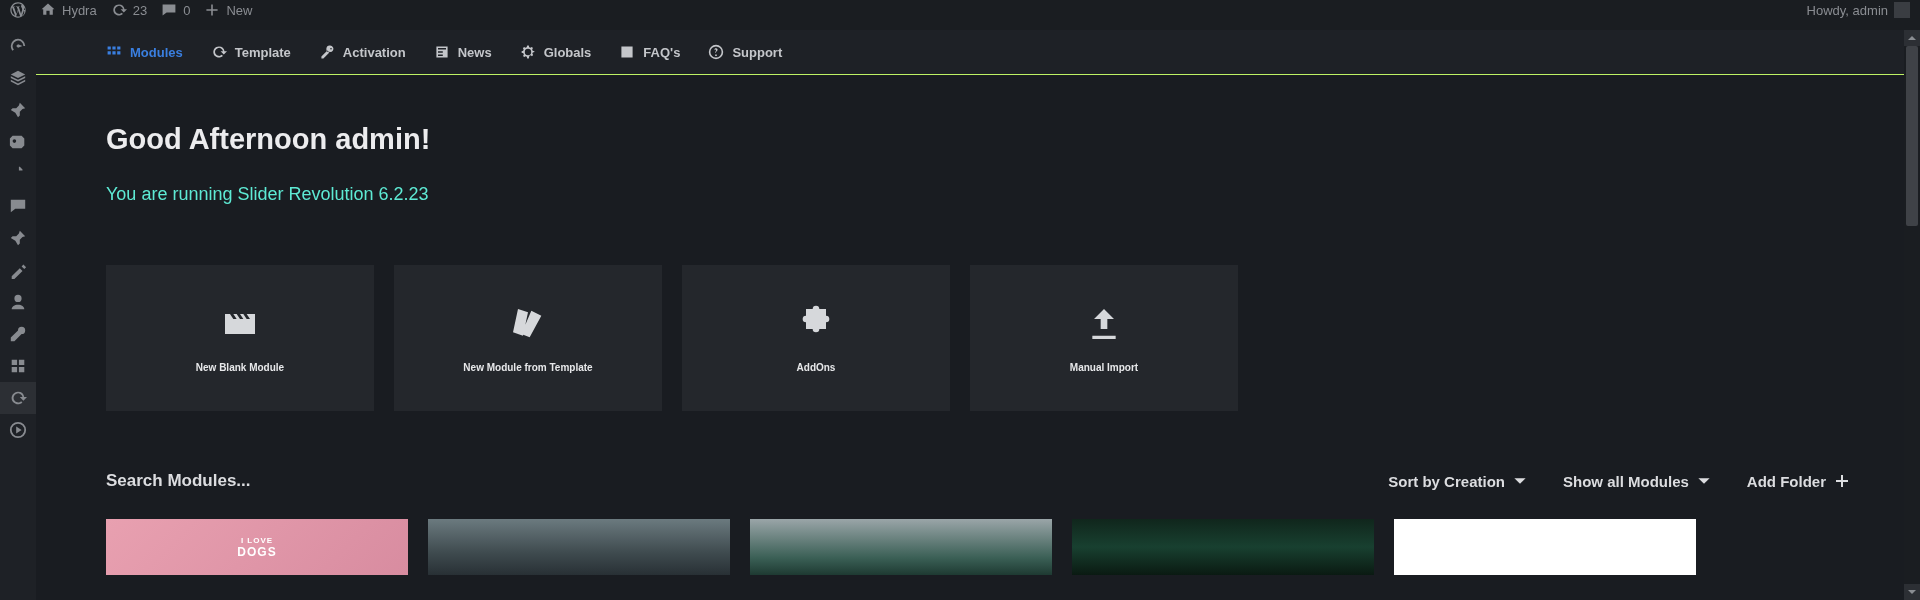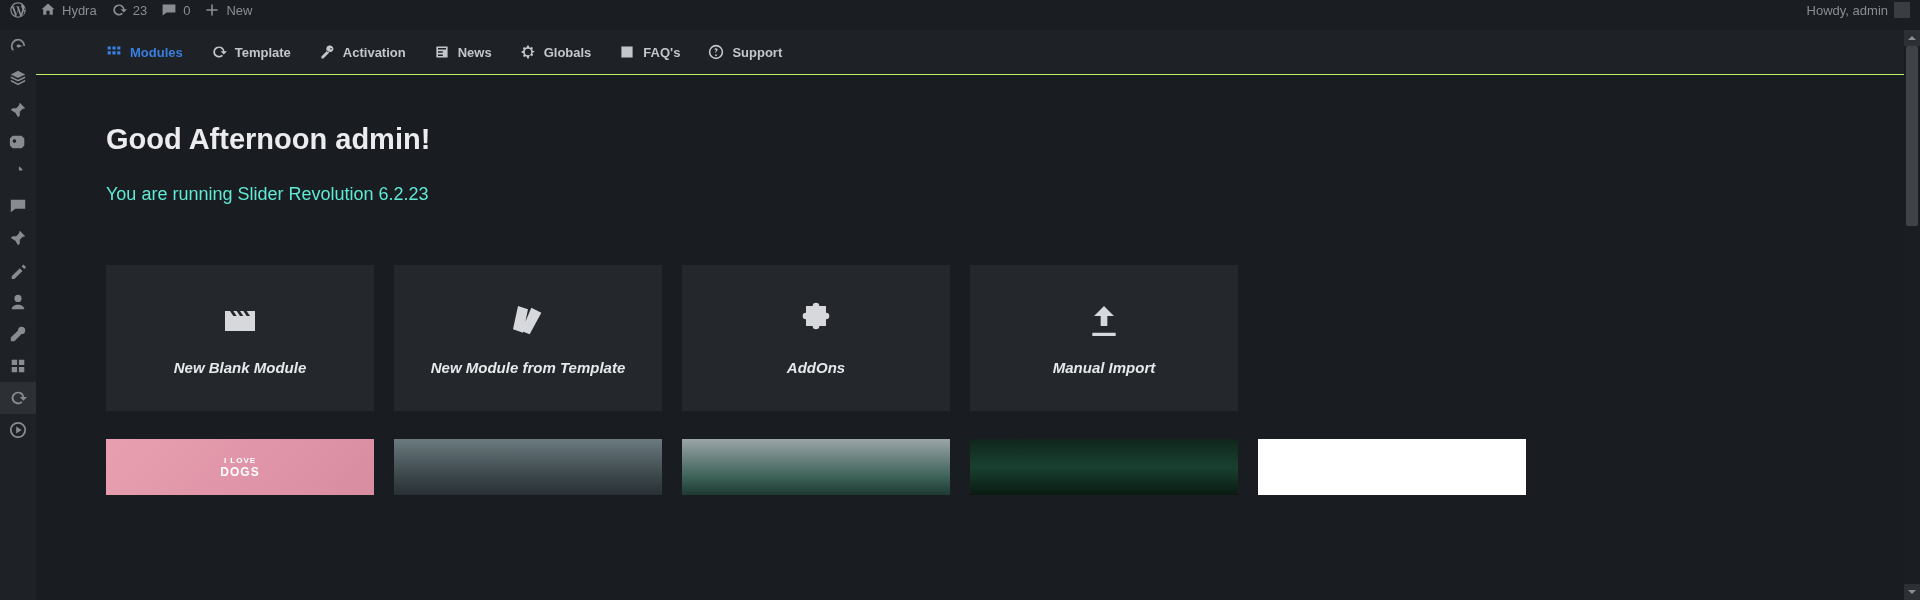--- a/index.html
+++ b/index.html
@@ -114,21 +114,21 @@
   height: 146px;
   background: #24272c;
   display: flex;
   flex-direction: column;
   align-items: center;
   justify-content: center;
   gap: 18px;
   cursor: pointer;
 }
 .card svg { width: 40px; height: 40px; fill: #d6d8db; }
-.card .label { color: #e7e8ea; font-size: 15px; font-weight: 600; font-style: italic; }
+.card .label { color: #e7e8ea; font-size: 10px; font-weight: 600; }
 
 
 .modbar {
   display: flex;
   align-items: center;
   margin-top: 60px;
   font-size: 17px;
   color: #dcdde0;
   font-weight: 600;
 }
@@ -137,21 +137,21 @@
 .modbar svg { width: 14px; height: 14px; fill: #dcdde0; }
 .modbar .plus svg { width: 16px; height: 16px; }
 
 
 .thumbs {
   display: flex;
   gap: 20px;
   margin-top: 28px;
 }
 .thumb {
-  width: 268px;
+  width: 302px;
   height: 56px;
   background: #2b2e33;
   background-size: cover;
   background-position: center;
   cursor: pointer;
   display: flex;
   align-items: center;
   justify-content: center;
   flex-direction: column;
 }
@@ -371,20 +371,41 @@
         <span class="label">AddOns</span>
       </div>
       <div class="card">
         <svg viewBox="0 0 24 24">
             <path d="M12 3l6 6h-4v6h-4V9H6l6-6zM5 19h14v2H5v-2z"></path>
           </svg>
         <span class="label">Manual Import</span>
       </div>
     </div>
 
+    <div class="modbar">
+      <div class="search">Search Modules...</div>
+      <div class="ctrl">
+        <span>Sort by Creation</span>
+        <svg viewBox="0 0 10 10">
+            <path d="M1 3l4 4 4-4z"></path>
+          </svg>
+      </div>
+      <div class="ctrl">
+        <span>Show all Modules</span>
+        <svg viewBox="0 0 10 10">
+            <path d="M1 3l4 4 4-4z"></path>
+          </svg>
+      </div>
+      <div class="ctrl plus">
+        <span>Add Folder</span>
+        <svg viewBox="0 0 16 16">
+            <path d="M7 2h2v5h5v2H9v5H7V9H2V7h5z"></path>
+          </svg>
+      </div>
+    </div>
 
     <div class="thumbs">
       <div class="thumb t1">
         <span class="txt1">I LOVE</span>
         <span class="txt2">DOGS</span>
       </div>
       <div class="thumb t2"></div>
       <div class="thumb t3"></div>
       <div class="thumb t4"></div>
       <div class="thumb t5"></div>

